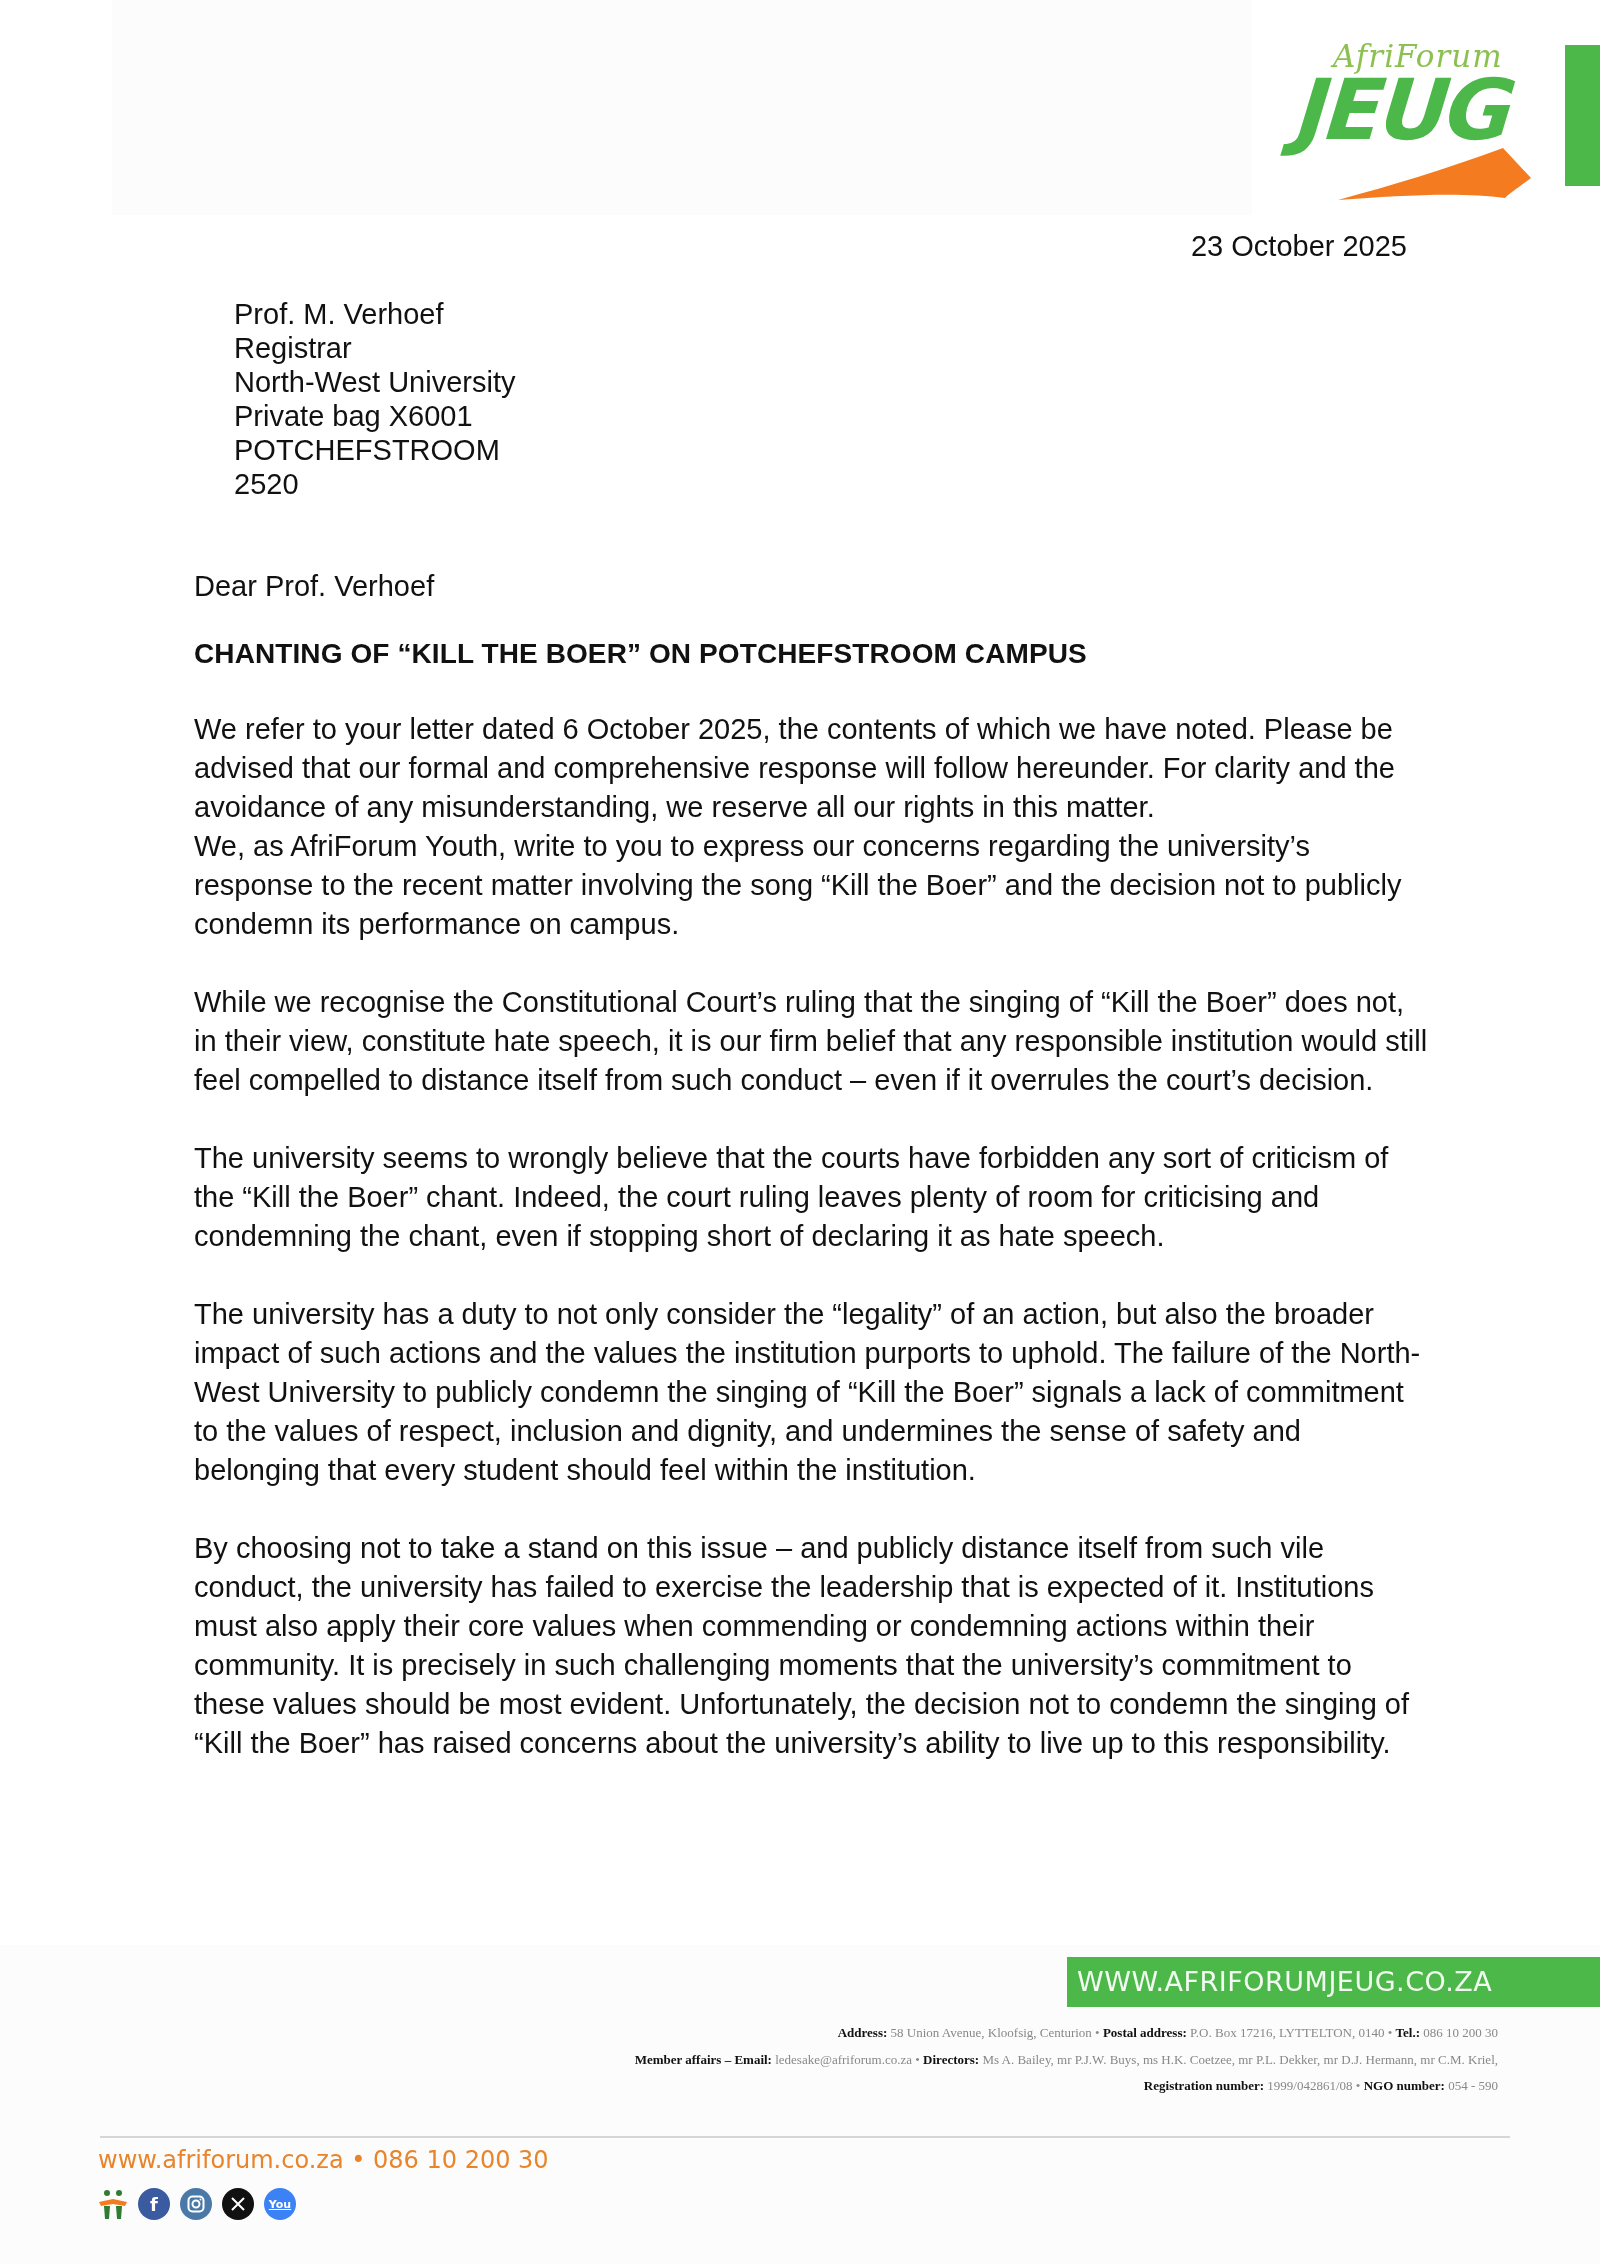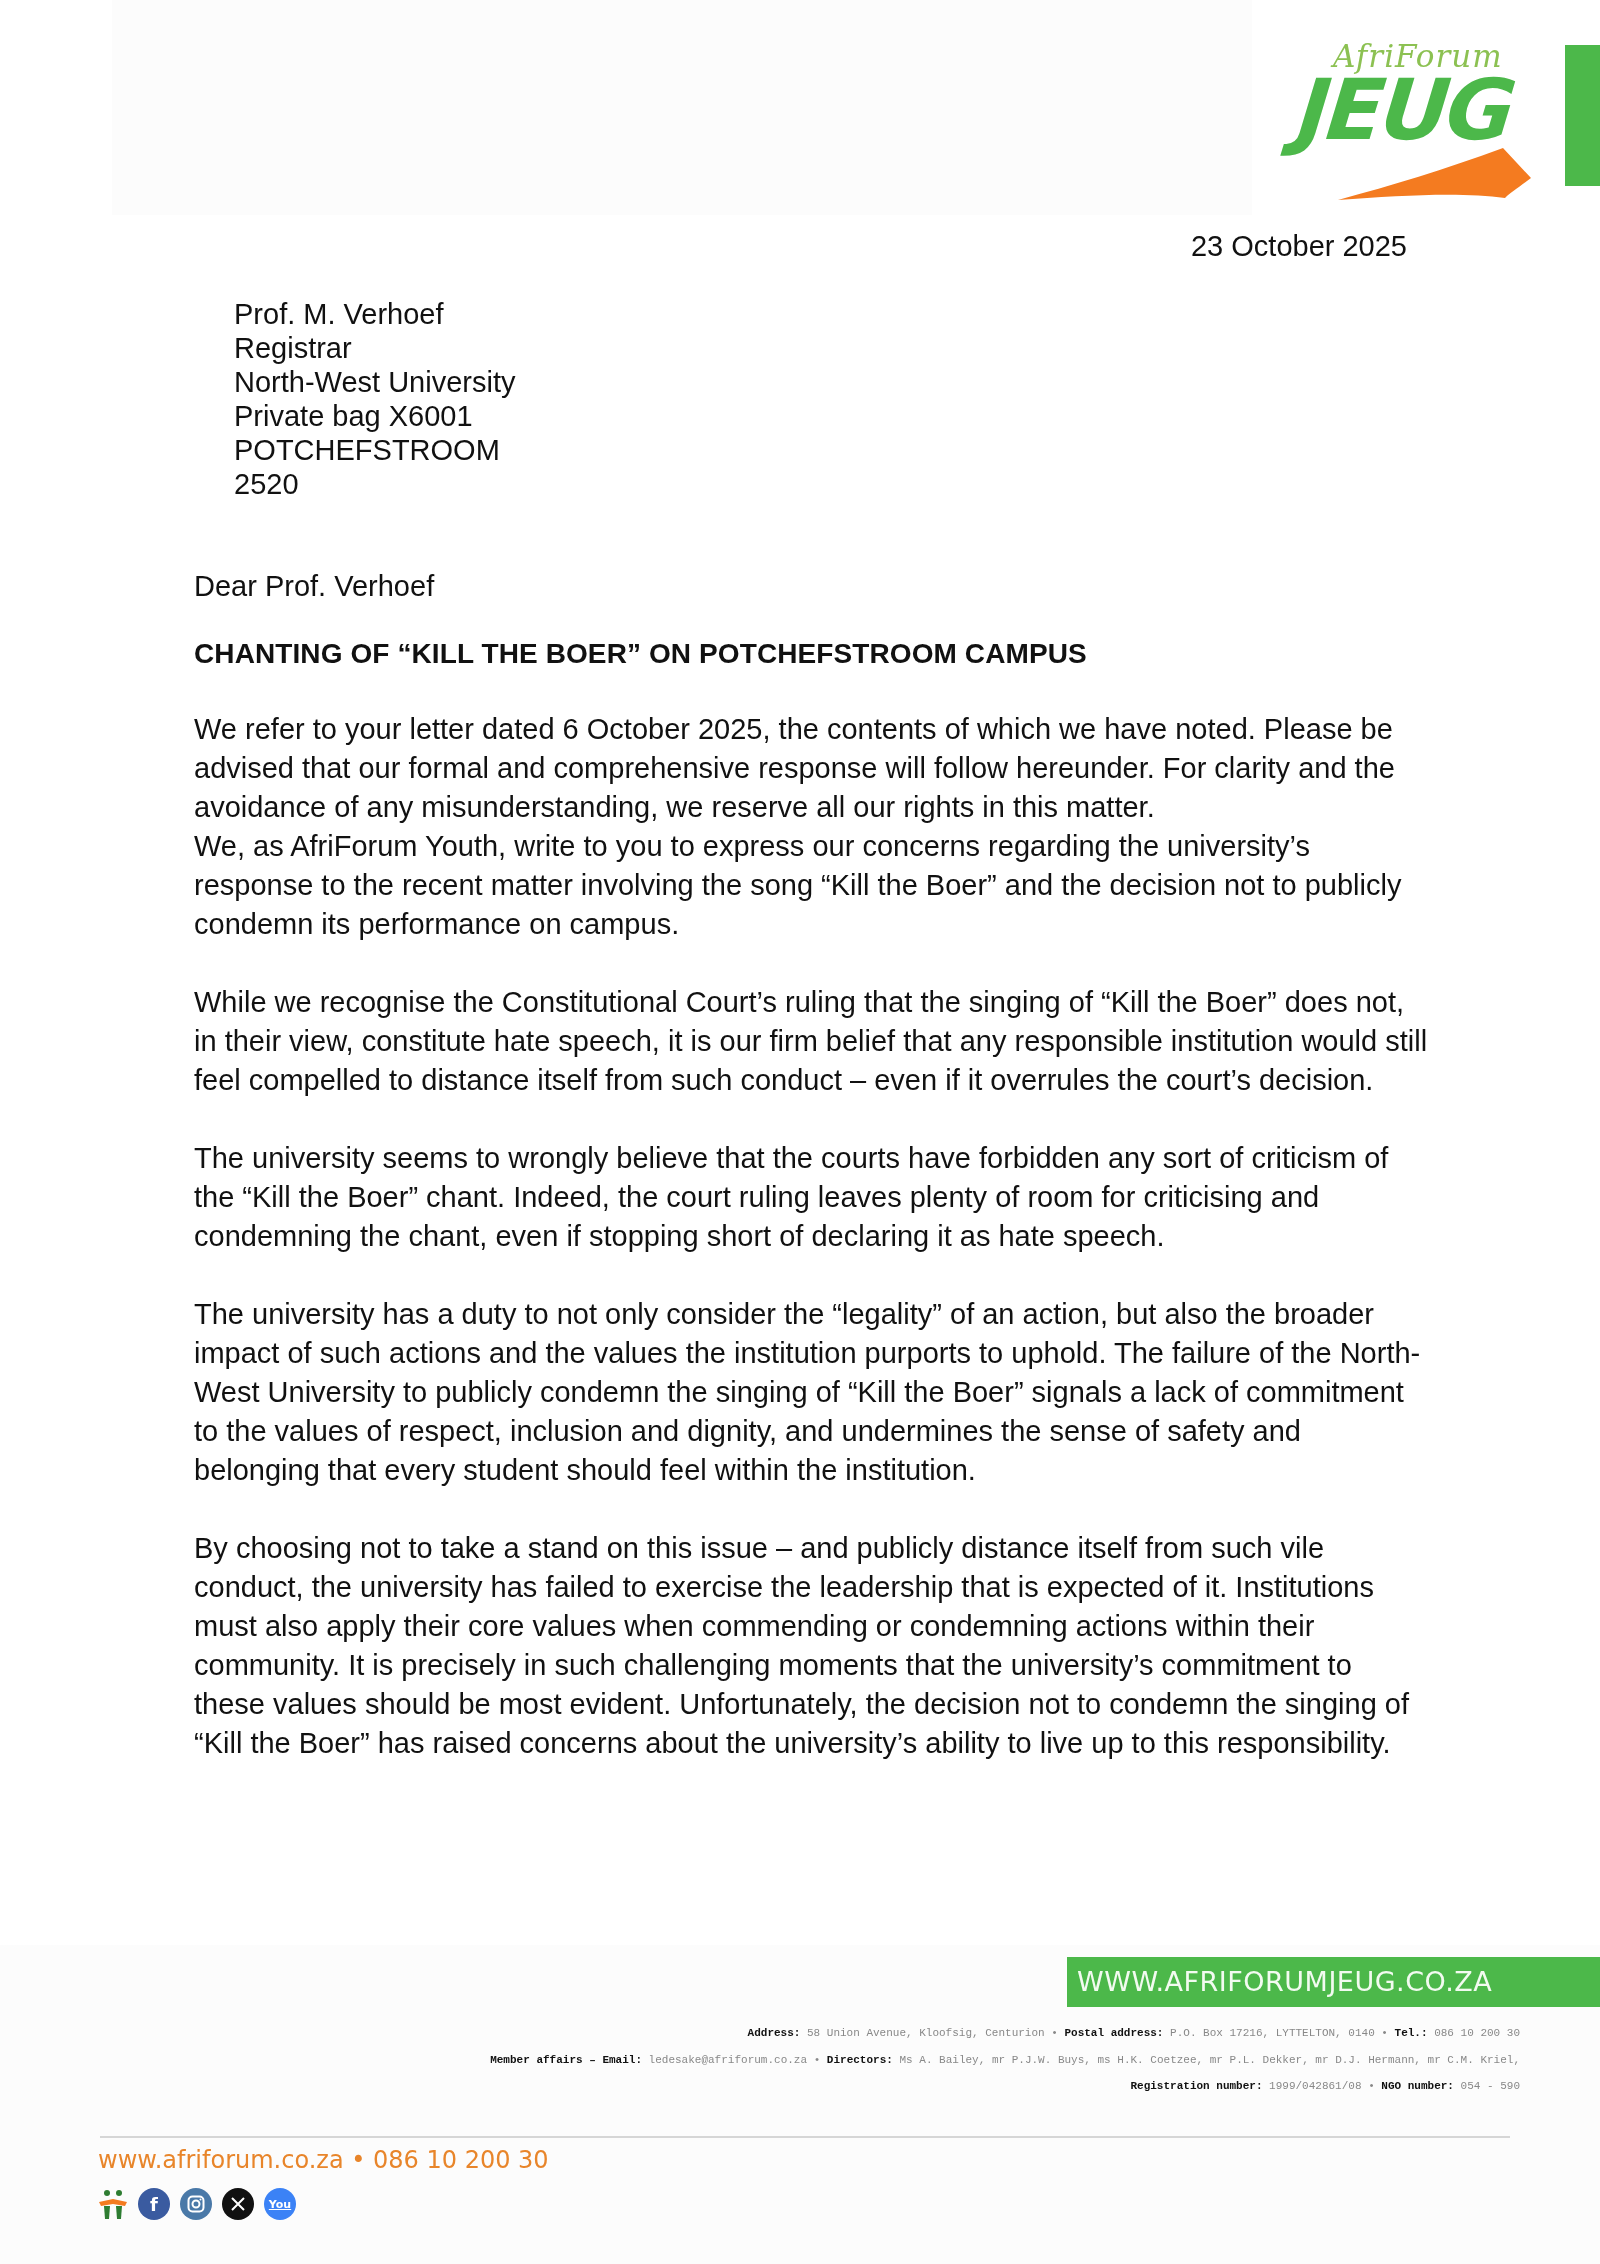--- a/index.html
+++ b/index.html
@@ -56,23 +56,23 @@
     position: absolute; left: 0; top: 1945px; width: 1600px; height: 319px;
     background: #fcfcfc;
   }
   .web-banner {
     position: absolute; left: 1067px; top: 1957px; width: 533px; height: 50px;
     background: #4cb84a; color: #f2fbf0;
     font-family: "DejaVu Sans", sans-serif; font-size: 27px; letter-spacing: 0.5px;
     line-height: 50px; padding-left: 10px; box-sizing: border-box;
   }
   .legal {
-    position: absolute; right: 80px; top: 2020px; width: 1200px;
-    text-align: right; font-family: Liberation Mono, monospace;
-    font-size: 11px; line-height: 26.5px; color: #888;
+    position: absolute; right: 102px; top: 2020px; width: 1200px;
+    text-align: right; font-family: Liberation Serif, serif;
+    font-size: 13px; line-height: 26.5px; color: #888;
   }
   .legal b { color: #111; font-weight: bold; }
   .footer-rule {
     position: absolute; left: 100px; top: 2136px; width: 1410px; height: 2px;
     background: #d6d6d6;
   }
   .footer-contact {
     position: absolute; left: 98px; top: 2146px;
     font-family: "DejaVu Sans", sans-serif; font-size: 24px; color: #e8852a;
   }

